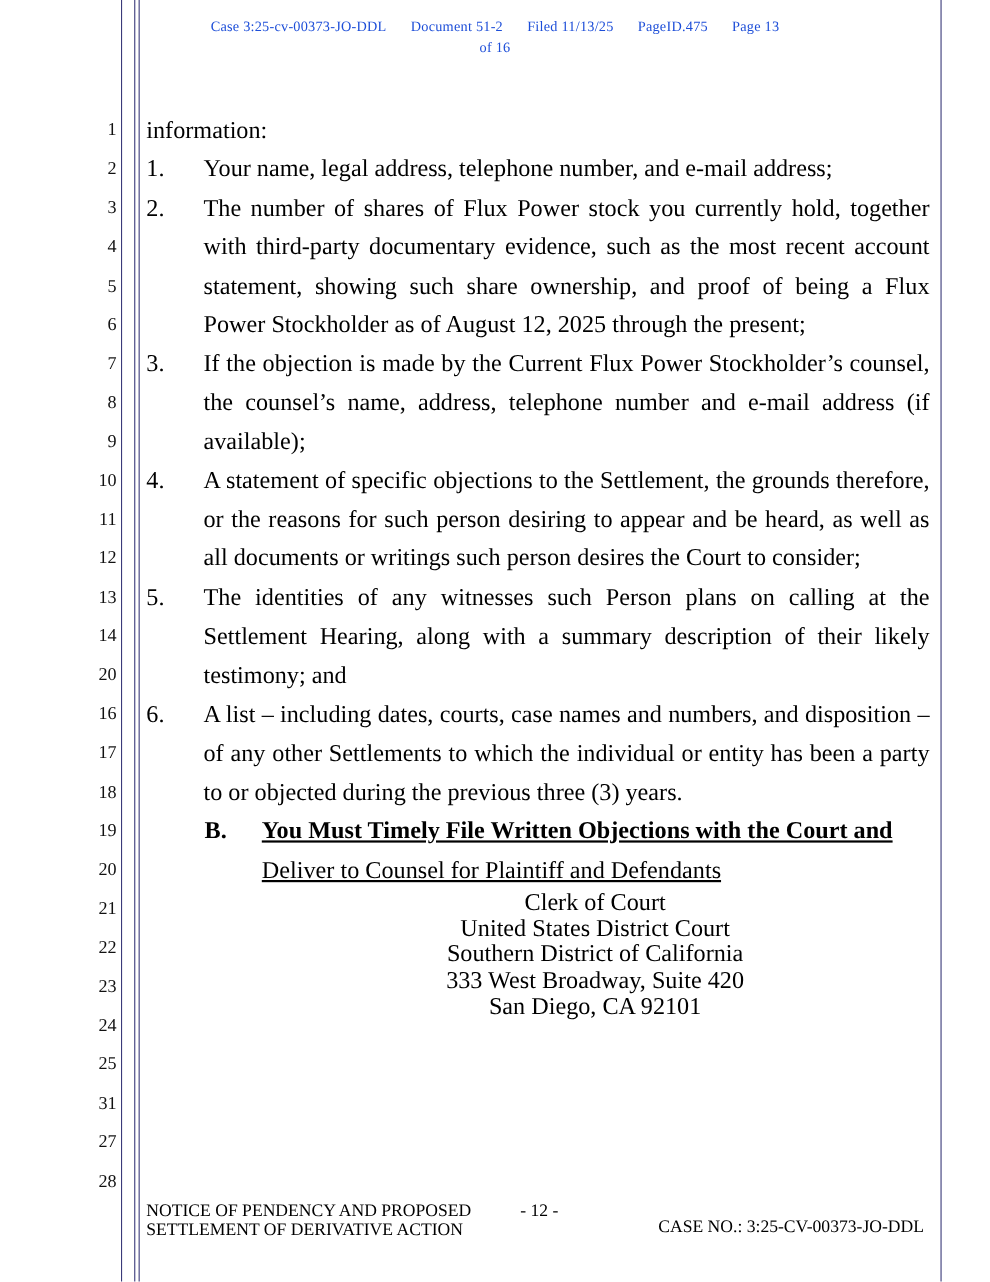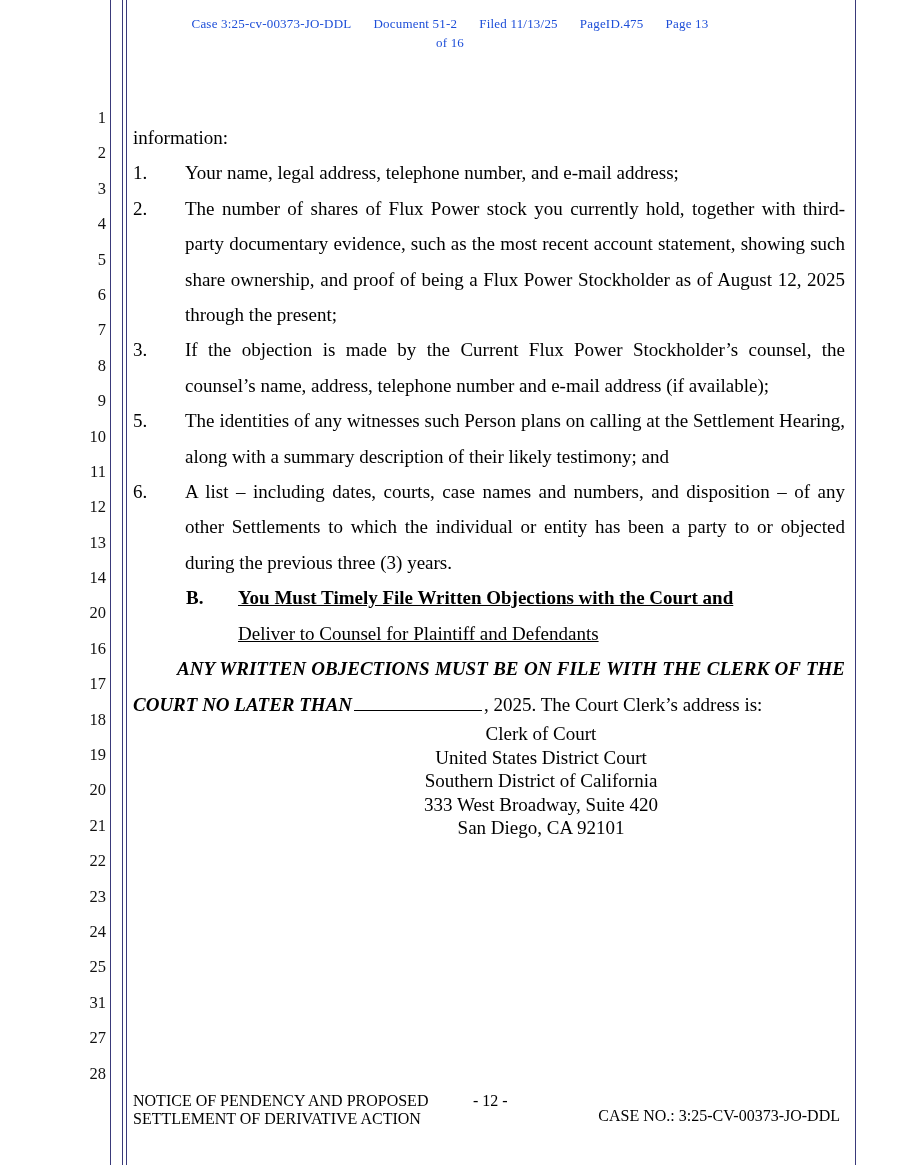--- a/index.html
+++ b/index.html
@@ -73,24 +73,23 @@
     height: 35.4px;
     line-height: 35.4px;
   }
 
   
   .body {
     position: absolute;
     top: 100px;
     left: 133px;
     width: 712px;
-    font-size: 19px;
+    font-size: 22px;
     line-height: 35.4px;
     text-align: justify;
-    margin-top: 20px;
   }
   .body p {
     margin: 0;
   }
   .ind-first {
     text-indent: 0;
   }
   .num-item {
     padding-left: 52px;
     text-indent: -52px;
@@ -223,30 +222,30 @@
   <div class="body">
 
     <p class="ind-first">information:</p>
 
     <p class="num-item"><span class="num">1.</span><span>Your name, legal address, telephone number, and e-mail address;</span></p>
 
     <p class="num-item"><span class="num">2.</span><span>The number of shares of Flux Power stock you currently hold, together with third-party documentary evidence, such as the most recent account statement, showing such share ownership, and proof of being a Flux Power Stockholder as of August 12, 2025 through the present;</span></p>
 
     <p class="num-item"><span class="num">3.</span><span>If the objection is made by the Current Flux Power Stockholder’s counsel, the counsel’s name, address, telephone number and e-mail address (if available);</span></p>
 
+    <p class="num-item"><span class="num">4.</span><span>A statement of specific objections to the Settlement, the grounds therefore, or the reasons for such person desiring to appear and be heard, as well as all documents or writings such person desires the Court to consider;</span></p>
 
     <p class="num-item"><span class="num">5.</span><span>The identities of any witnesses such Person plans on calling at the Settlement Hearing, along with a summary description of their likely testimony; and</span></p>
 
     <p class="num-item"><span class="num">6.</span><span>A list – including dates, courts, case names and numbers, and disposition – of any other Settlements to which the individual or entity has been a party to or objected during the previous three (3) years.</span></p>
 
     <p class="sec-b"><span class="letter">B.</span><u>You Must Timely File Written Objections with the Court and</u></p>
 
     <p class="sec-b-line2"><u>Deliver to Counsel for Plaintiff and Defendants</u></p>
 
-    <p class="para-indent"><span class="allcaps-bolditalic">ANY WRITTEN OBJECTIONS MUST BE ON FILE WITH THE CLERK OF THE COURT NO LATER THAN</span><span class="blank-line"></span><span>, 2025.  The Court Clerk’s address is:</span></p>
 
     <div class="address-block">
       <div>Clerk of Court</div>
       <div>United States District Court</div>
       <div>Southern District of California</div>
       <div>333 West Broadway, Suite 420</div>
       <div>San Diego, CA 92101</div>
     </div>
 
   </div>

